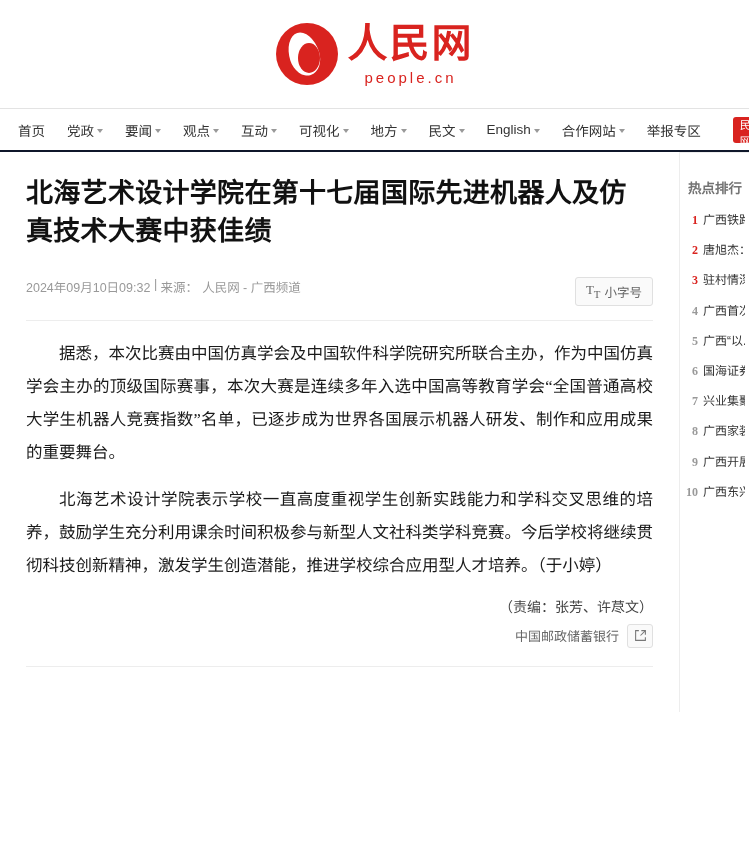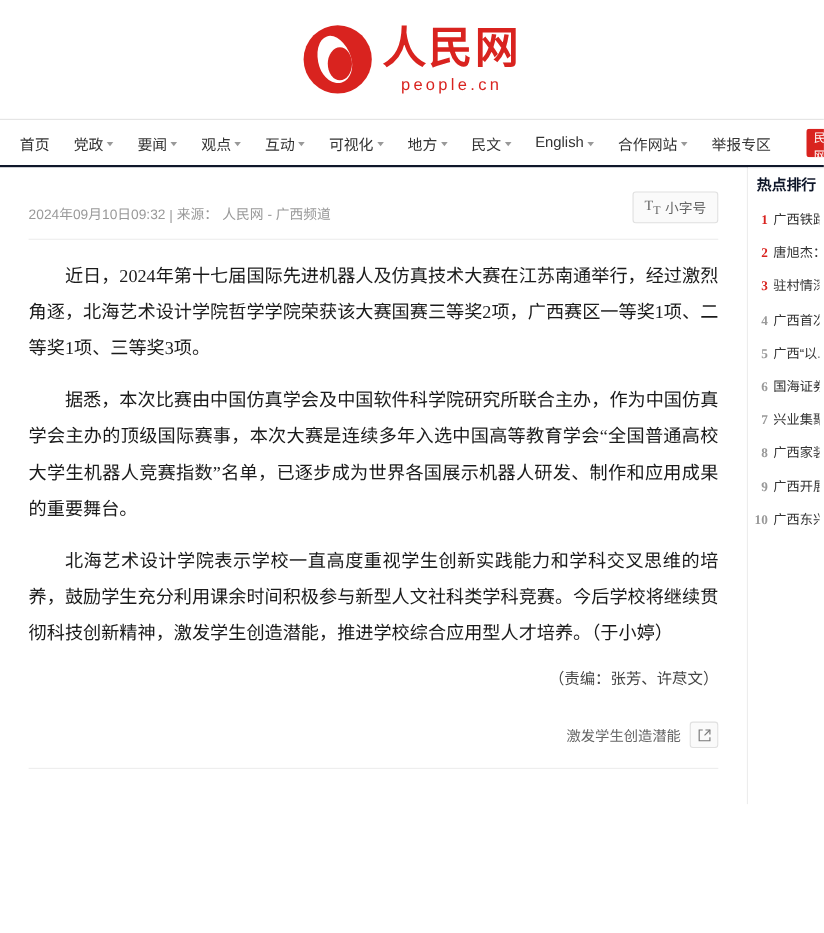--- a/index.html
+++ b/index.html
@@ -150,21 +150,21 @@
     font-family: "Liberation Serif", serif;
     font-size: 27px;
     line-height: 1.42;
     font-weight: bold;
     color: #111;
     margin: 0 0 26px 0;
     letter-spacing: 0.3px;
   }
   .meta-row {
     display: flex;
-    align-items: flex-end;
+    align-items: flex-start;
     font-size: 12.5px;
     color: #999;
     padding-bottom: 14px;
     border-bottom: 1px solid #ededed;
   }
   .meta-source { margin-left: 4px; }
   .fontsize-btn {
     margin-left: auto;
     border: 1px solid #e0e0e0;
     border-radius: 3px;
@@ -189,21 +189,21 @@
     color: #1a1a1a;
     margin: 0 0 14px 0;
     text-align: justify;
     text-indent: 2em;
   }
   .editor {
     font-family: Liberation Sans, sans-serif;
     font-size: 14px;
     color: #444;
     text-align: right;
-    margin: 10px 0 30px 0;
+    margin: 10px 0 8px 0;
   }
   .share-row {
     display: flex;
     justify-content: flex-end;
     align-items: center;
     gap: 8px;
     font-size: 13px;
     color: #666;
     padding-bottom: 18px;
   }
@@ -278,24 +278,24 @@
   .ad-hill {
     position: absolute;
     bottom: 0; left: 0; right: 0; height: 70px;
     background:
       radial-gradient(ellipse at 20% 100%, #5aa06a 0 40%, transparent 41%),
       radial-gradient(ellipse at 70% 100%, #3f8c56 0 45%, transparent 46%),
       linear-gradient(#9fd2a5, #73b884);
   }
   .rank-head {
     border-top: 1px solid #ededed;
-    padding: 4px 0 8px 8px;
+    padding: 24px 0 8px 8px;
     font-size: 13.5px;
     font-weight: bold;
-    color: #0f172a;
+    color: #737373;
     position: relative;
   }
   .rank-list { padding: 0 0 6px 0; }
   .rank-item {
     display: flex;
     align-items: flex-start;
     gap: 5px;
     padding: 7px 4px 7px 6px;
     font-size: 12px;
     color: #333;
@@ -378,42 +378,42 @@
         <span class="red">人民网+</span>
 
       </div>
     </div>
   </div>
 
 
   <div class="body-wrap">
 
     <div class="article">
+      <h1 class="headline">北海艺术设计学院在第十七届国际先进机器人及仿真技术大赛中获佳绩</h1>
 
       <div class="meta-row">
         <span>2024年09月10日09:32</span>
         <span>&nbsp;|&nbsp;</span>
         <span>来源：</span>
         <span class="meta-source">人民网 - 广西频道</span>
         <div class="fontsize-btn">
           <span class="tt">T<sub>T</sub></span>
           <span>小字号</span>
         </div>
       </div>
 
       <div class="content">
-        <p>近日，2024年第十七届国际先进机器人及仿真技术大赛在江苏南通举行，经过激烈角逐，北海艺术设计学院哲学学院荣获该大赛国赛三等奖2项，广西赛区一等奖1项、二等奖1项、三等奖3项。</p>
         <p>据悉，本次比赛由中国仿真学会及中国软件科学院研究所联合主办，作为中国仿真学会主办的顶级国际赛事，本次大赛是连续多年入选中国高等教育学会“全国普通高校大学生机器人竞赛指数”名单，已逐步成为世界各国展示机器人研发、制作和应用成果的重要舞台。</p>
         <p>北海艺术设计学院表示学校一直高度重视学生创新实践能力和学科交叉思维的培养，鼓励学生充分利用课余时间积极参与新型人文社科类学科竞赛。今后学校将继续贯彻科技创新精神，激发学生创造潜能，推进学校综合应用型人才培养。（于小婷）</p>
       </div>
 
       <div class="editor">（责编：张芳、许荩文）</div>
 
       <div class="share-row">
-        <span>激发学生创造潜能</span>
+        <span>中国邮政储蓄银行</span>
         <span class="share-box">
           <svg width="13" height="13" viewBox="0 0 16 16" aria-hidden="true">
             <path d="M6 2H2v12h12v-4" fill="none" stroke="#777" stroke-width="1.3"></path>
             <path d="M9 2h5v5" fill="none" stroke="#777" stroke-width="1.3"></path>
             <path d="M14 2L8 8" fill="none" stroke="#777" stroke-width="1.3"></path>
           </svg>
         </span>
       </div>
 
       <div class="divider-line"></div>

